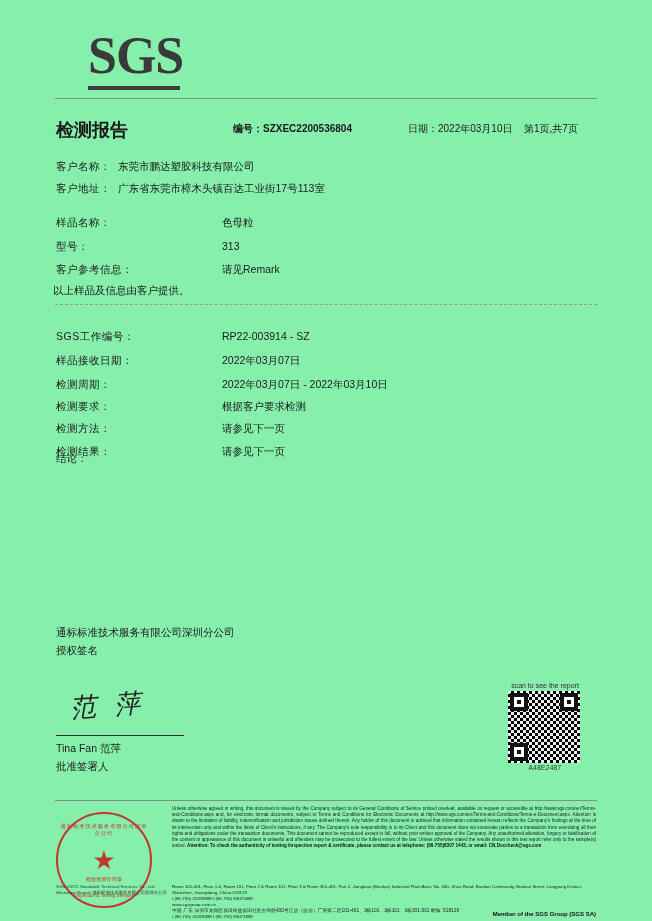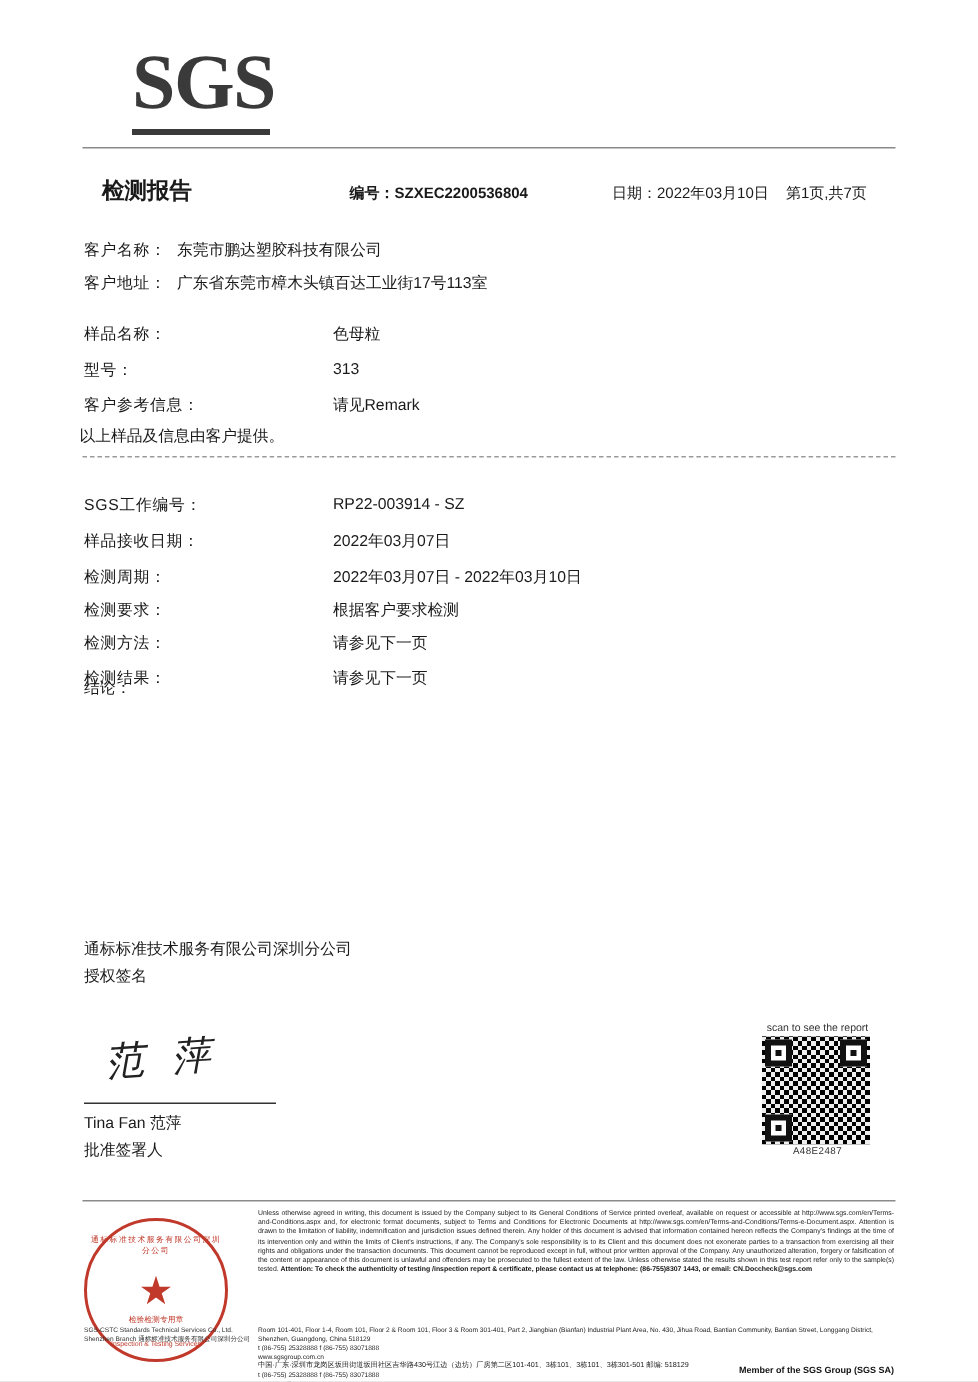--- a/index.html
+++ b/index.html
@@ -7,21 +7,21 @@
     padding: 0;
     background: #d8d8d8;
   }
   body {
     font-family: "Liberation Sans", sans-serif;
   }
   .page {
     position: relative;
     width: 652px;
     height: 921px;
-    background: #ffffff;
+    background: #86efac;
     overflow: hidden;
   }
   .logo {
     position: absolute;
     left: 88px;
     top: 30px;
     font-family: "Liberation Serif", serif;
     font-weight: bold;
     font-size: 52px;
     letter-spacing: -1px;
@@ -52,23 +52,23 @@
   }
   .rule-bottom {
     position: absolute;
     left: 55px;
     right: 55px;
     top: 800px;
     border-top: 1px solid #8a8a8a;
   }
   .title {
     position: absolute;
-    left: 68px;
+    left: 56px;
     top: 118px;
-    font-size: 15px;
+    font-size: 18px;
     font-weight: bold;
     color: #1a1a1a;
     text-align: center;
   }
   .hdr-no {
     position: absolute;
     left: 233px;
     top: 122px;
     font-size: 10px;
     color: #1a1a1a;

